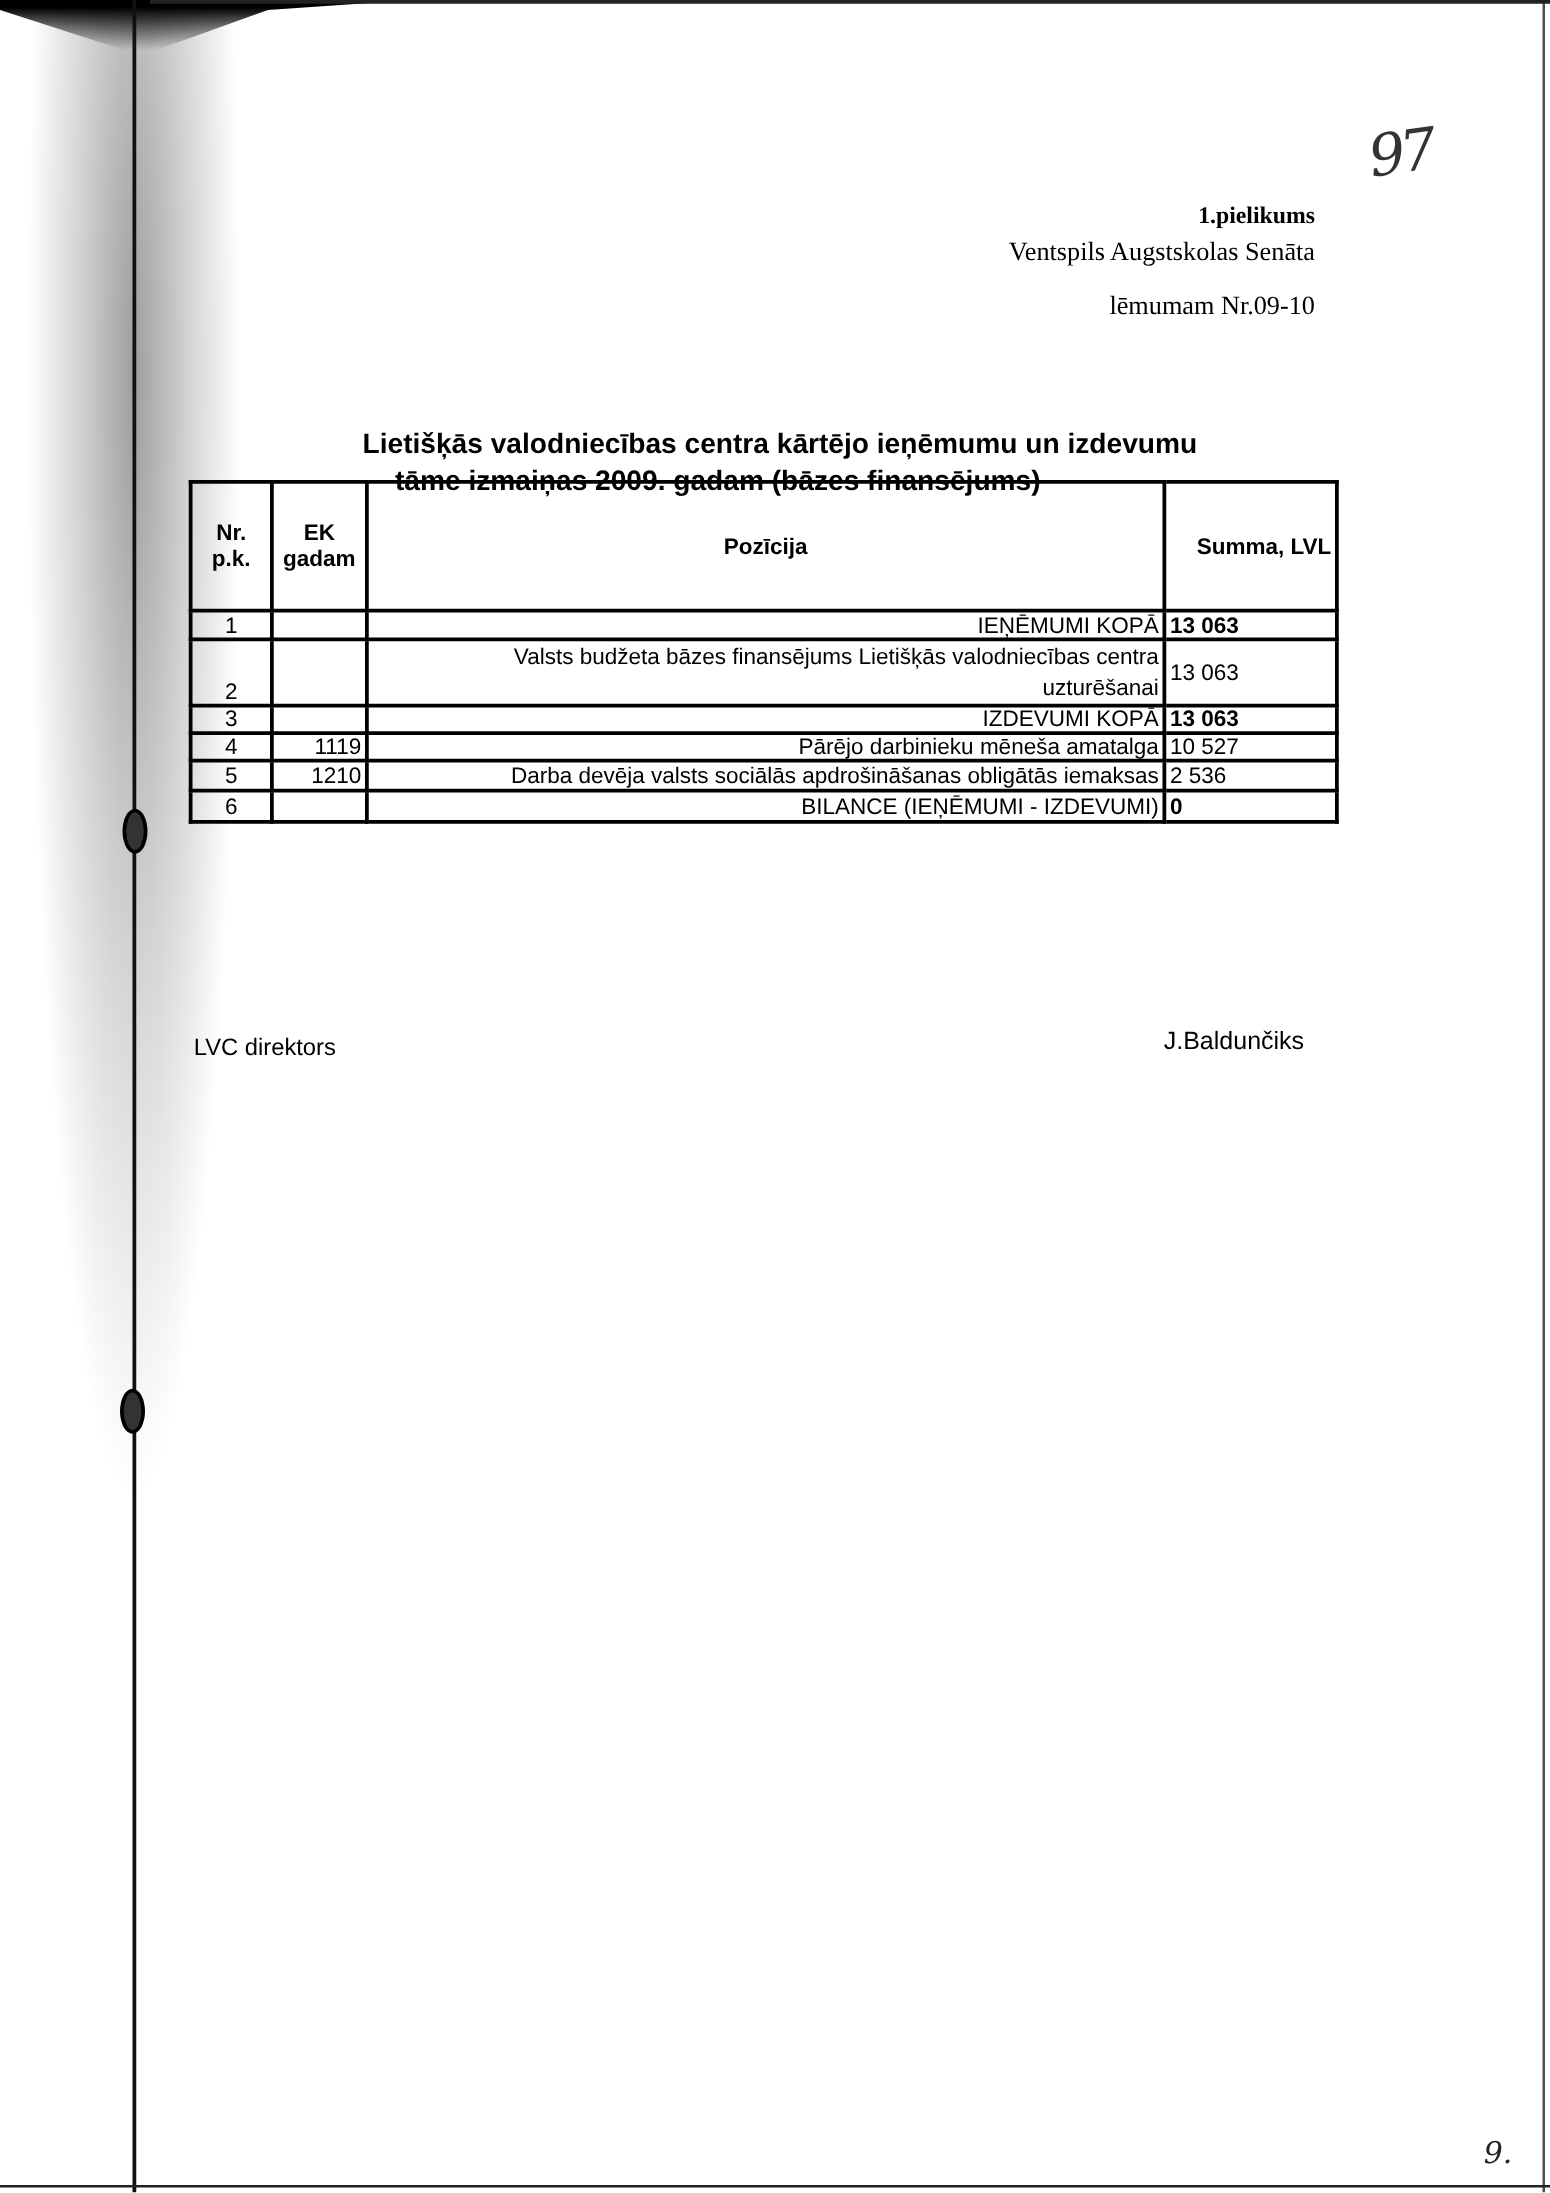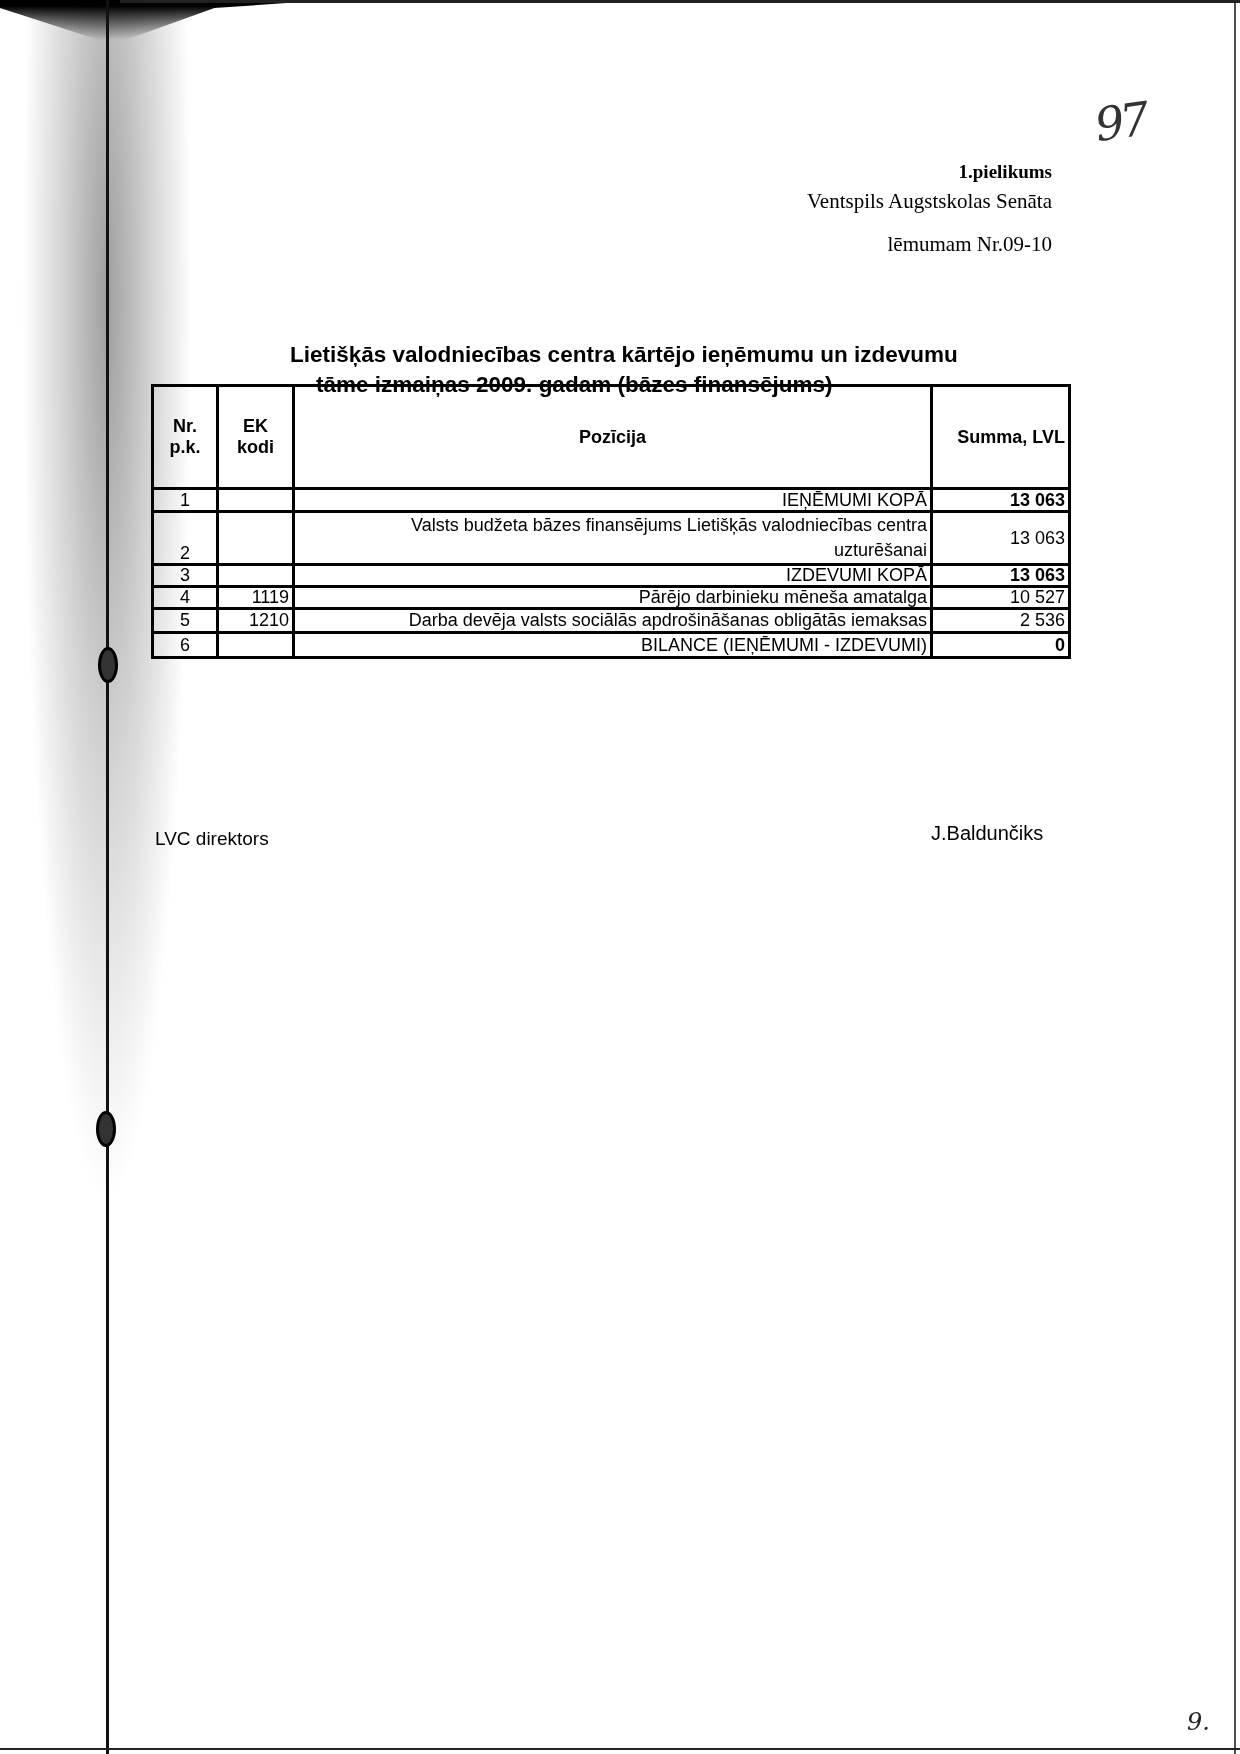--- a/index.html
+++ b/index.html
@@ -27,21 +27,21 @@
     .title { left:290px; top:300px; width:780px; font-family:"Liberation Sans","DejaVu Sans",sans-serif; font-weight:bold; font-size:22.5px; line-height:30px;margin-top:40px; }
     .title .l2 { padding-left:26px; }
 
     
     table.budget { position:absolute; left:151px; top:384px; border-collapse:collapse; font-family:"Liberation Sans","DejaVu Sans",sans-serif; font-size:18px; }
     table.budget th, table.budget td { border:3px solid #000; padding:0 3px; }
     table.budget th { font-weight:bold; font-size:18px; height:100px; }
     .c-nr { width:56px; text-align:center; }
     .c-ek { width:67px; text-align:right; }
     .c-poz { width:629px; text-align:right; }
-    .c-sum { width:129px; text-align:right; }
+    .c-sum { width:129px; text-align:left; }
     table.budget th.c-nr, table.budget th.c-ek, table.budget th.c-poz, table.budget th.c-sum { text-align:center; }
     table.budget th.c-sum { text-align:right; }
     tr.r1 td { height:20px; }
     tr.r2 td { height:47px; }
     tr.r3 td { height:18px; }
     tr.r4 td { height:19px; }
     tr.r5 td { height:21px; }
     tr.r6 td { height:22px; }
     td.bold { font-weight:bold; }
     tr.r2 td.c-nr { vertical-align:bottom; }
@@ -79,21 +79,21 @@
 
 <table class="budget">
   <thead>
     <tr>
       <th class="c-nr">
         <div>Nr.</div>
         <div>p.k.</div>
       </th>
       <th class="c-ek">
         <div>EK</div>
-        <div>kodi</div>
+        <div>gadam</div>
       </th>
       <th class="c-poz">Pozīcija</th>
       <th class="c-sum">Summa, LVL</th>
     </tr>
   </thead>
   <tbody>
     <tr class="r1">
       <td class="c-nr">1</td>
       <td class="c-ek"></td>
       <td class="c-poz">IEŅĒMUMI KOPĀ</td>

